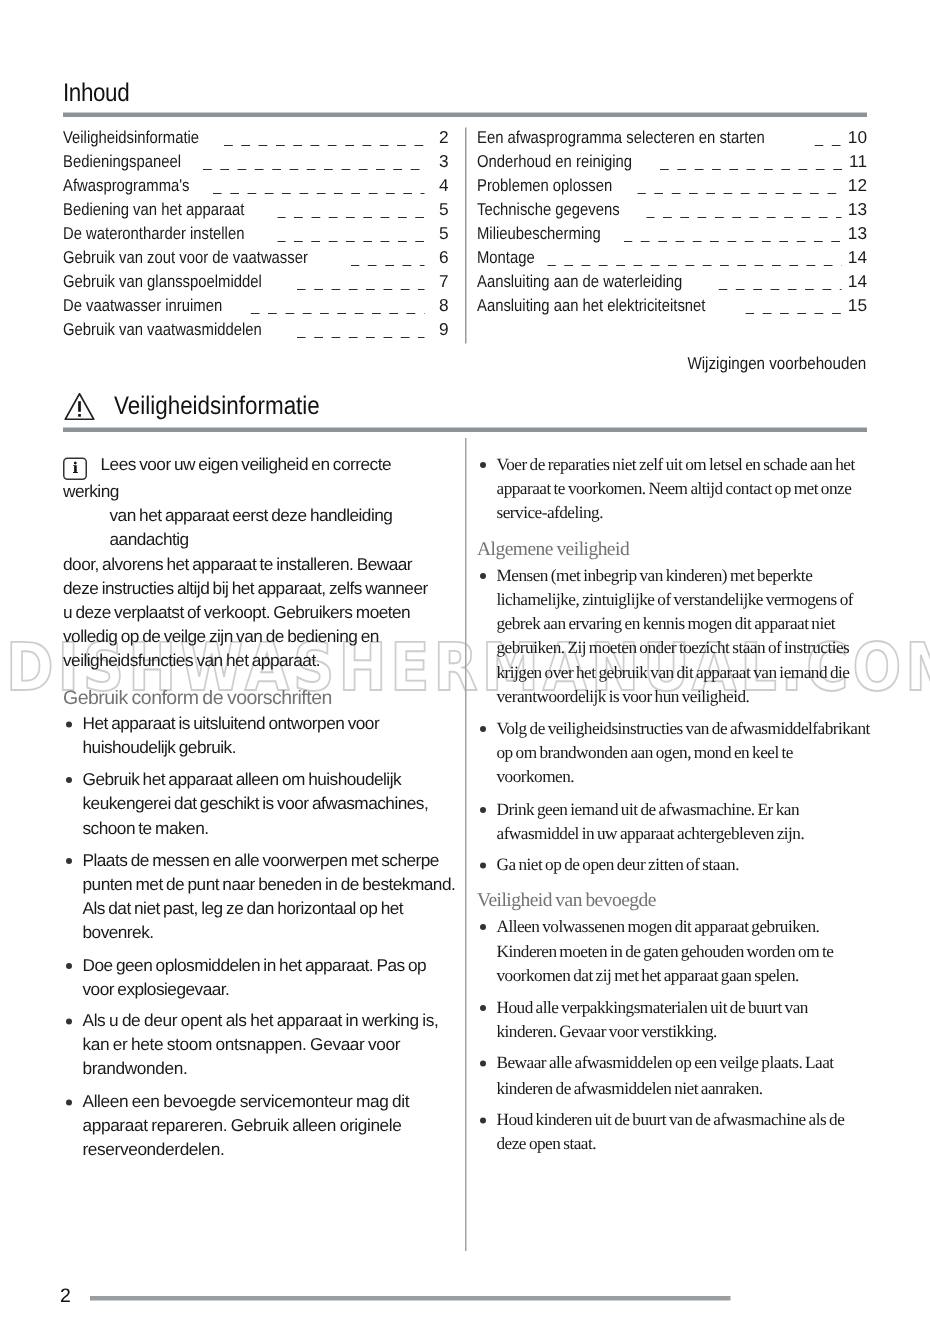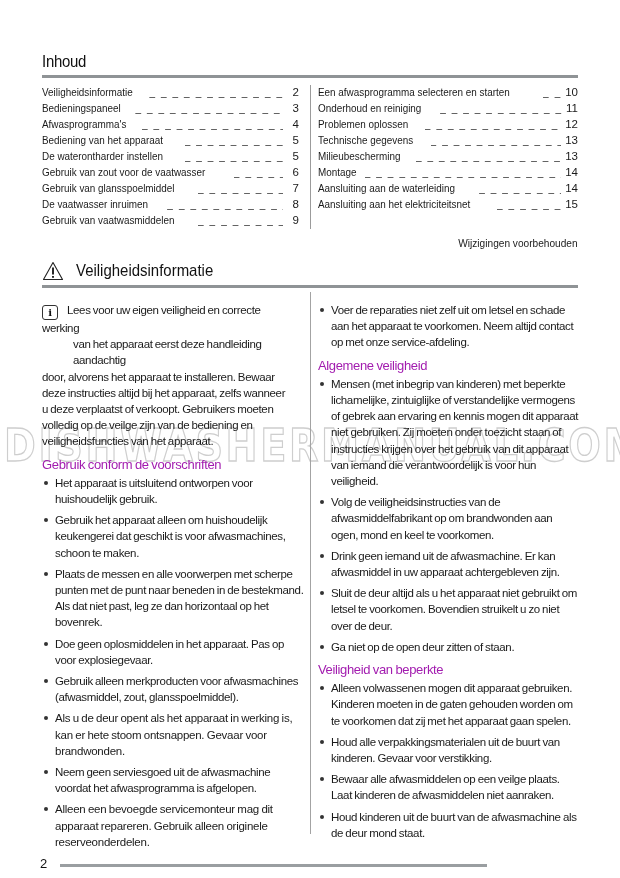--- a/index.html
+++ b/index.html
@@ -64,21 +64,21 @@
   }
   .col p, .col li, .col h3 { transform-origin: left top; }
   .intro { margin: 0 14px 4px 0; text-align: left; }
   .info-icon {
     display: inline-block; width: 14px; height: 13px; border: 1.3px solid #333; border-radius: 3px;
     font-family: "DejaVu Serif", serif; font-weight: bold; font-size: 10px; line-height: 13px;
     text-align: center; margin-right: 9px; vertical-align: -2px; color: #111;
   }
   .intro .indent { display: block; padding-left: 31px; }
   h3.sub {
-    font-weight: normal; font-size: 13px; margin: 7px 0 2px 0; color: #a21caf; white-space: nowrap;
+    font-weight: normal; font-size: 13px; margin: 7px 0 2px 0; color: #737373; white-space: nowrap;
   }
   ul.bl { list-style: none; margin: 0; padding: 0; }
   ul.bl li { position: relative; padding-left: 13px; margin-bottom: 5px; }
   ul.bl li::before {
     content: ""; position: absolute; left: 2px; top: 6px; width: 4px; height: 4px;
     border-radius: 50%; background: #333;
   }
   .narrow { letter-spacing: -0.25px; word-spacing: -0.5px; }
 
   
@@ -215,43 +215,40 @@
       <span class="indent">van het apparaat eerst deze handleiding aandachtig</span>
       <span>door, alvorens het apparaat te installeren. Bewaar deze instructies altijd bij het apparaat, zelfs wanneer u deze verplaatst of verkoopt. Gebruikers moeten volledig op de veilge zijn van de bediening en veiligheidsfuncties van het apparaat.</span>
     </p>
 
     <h3 class="sub">Gebruik conform de voorschriften</h3>
     <ul class="bl">
       <li>Het apparaat is uitsluitend ontworpen voor huishoudelijk gebruik.</li>
       <li>Gebruik het apparaat alleen om huishoudelijk keukengerei dat geschikt is voor afwasmachines, schoon te maken.</li>
       <li>Plaats de messen en alle voorwerpen met scherpe punten met de punt naar beneden in de bestekmand. Als dat niet past, leg ze dan horizontaal op het bovenrek.</li>
       <li>Doe geen oplosmiddelen in het apparaat. Pas op voor explosiegevaar.</li>
-      <li>Gebruik alleen merkproducten voor afwasmachines (afwasmiddel, zout, glansspoelmiddel).</li>
       <li class="narrow">Als u de deur opent als het apparaat in werking is, kan er hete stoom ontsnappen. Gevaar voor brandwonden.</li>
-      <li>Neem geen serviesgoed uit de afwasmachine voordat het afwasprogramma is afgelopen.</li>
       <li class="narrow">Alleen een bevoegde servicemonteur mag dit apparaat repareren. Gebruik alleen originele reserveonderdelen.</li>
     </ul>
   </div>
 
-  <div class="col right" style="letter-spacing: -0.35px; word-spacing: -0.6px;">
+  <div class="col right" style="letter-spacing: -0.35px; word-spacing: -0.6px; font-family: Liberation Serif, serif;">
     <ul class="bl">
       <li>Voer de reparaties niet zelf uit om letsel en schade aan het apparaat te voorkomen. Neem altijd contact op met onze service-afdeling.</li>
     </ul>
     <h3 class="sub">Algemene veiligheid</h3>
     <ul class="bl">
       <li>Mensen (met inbegrip van kinderen) met beperkte lichamelijke, zintuiglijke of verstandelijke vermogens of gebrek aan ervaring en kennis mogen dit apparaat niet gebruiken. Zij moeten onder toezicht staan of instructies krijgen over het gebruik van dit apparaat van iemand die verantwoordelijk is voor hun veiligheid.</li>
       <li>Volg de veiligheidsinstructies van de afwasmiddelfabrikant op om brandwonden aan ogen, mond en keel te voorkomen.</li>
       <li>Drink geen iemand uit de afwasmachine. Er kan afwasmiddel in uw apparaat achtergebleven zijn.</li>
-      <li>Sluit de deur altijd als u het apparaat niet gebruikt om letsel te voorkomen. Bovendien struikelt u zo niet over de deur.</li>
       <li>Ga niet op de open deur zitten of staan.</li>
     </ul>
-    <h3 class="sub">Veiligheid van beperkte</h3>
+    <h3 class="sub">Veiligheid van bevoegde</h3>
     <ul class="bl">
       <li>Alleen volwassenen mogen dit apparaat gebruiken. Kinderen moeten in de gaten gehouden worden om te voorkomen dat zij met het apparaat gaan spelen.</li>
       <li>Houd alle verpakkingsmaterialen uit de buurt van kinderen. Gevaar voor verstikking.</li>
       <li>Bewaar alle afwasmiddelen op een veilge plaats. Laat kinderen de afwasmiddelen niet aanraken.</li>
-      <li>Houd kinderen uit de buurt van de afwasmachine als de deur mond staat.</li>
+      <li>Houd kinderen uit de buurt van de afwasmachine als de deze open staat.</li>
     </ul>
   </div>
 
   <div class="page-num">2</div>
   <div class="rule bottom"></div>
 </div>
 
 </body></html>

